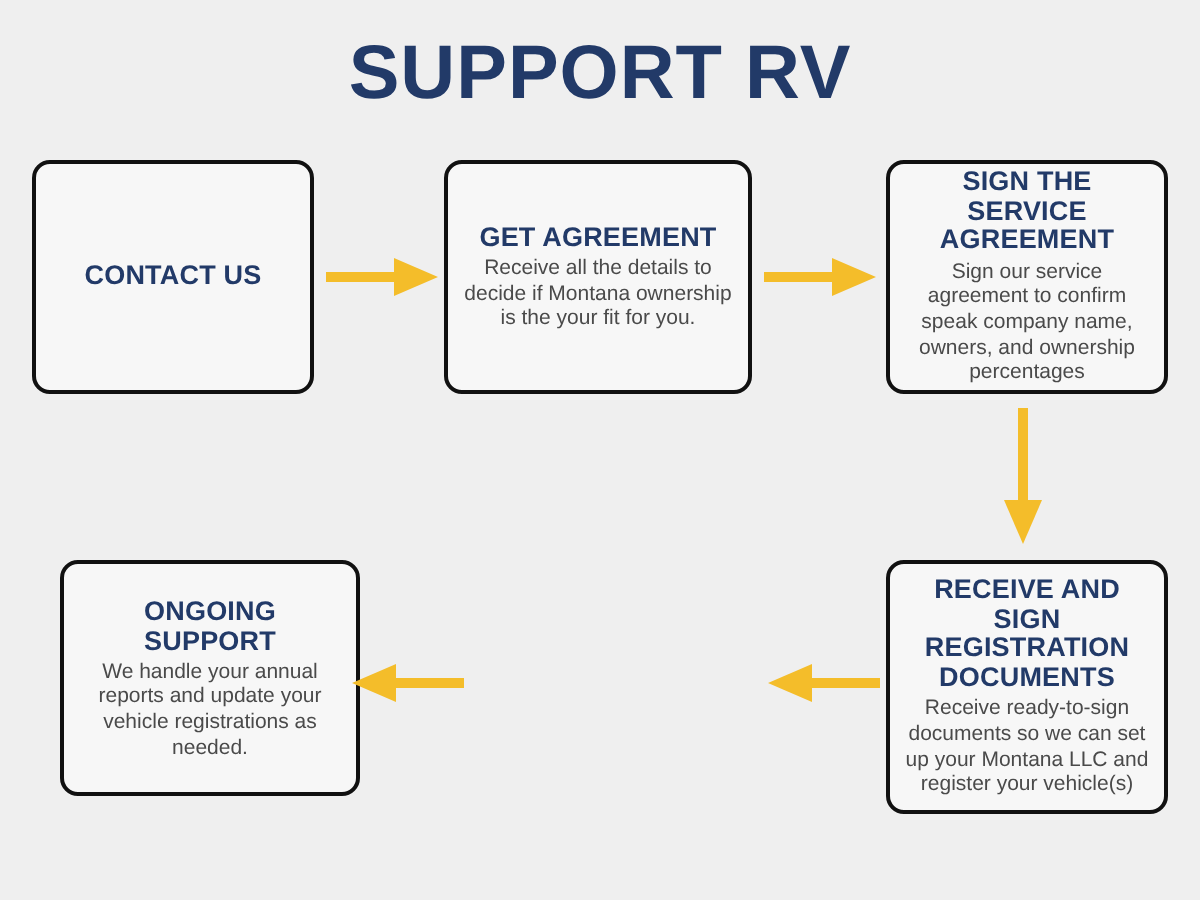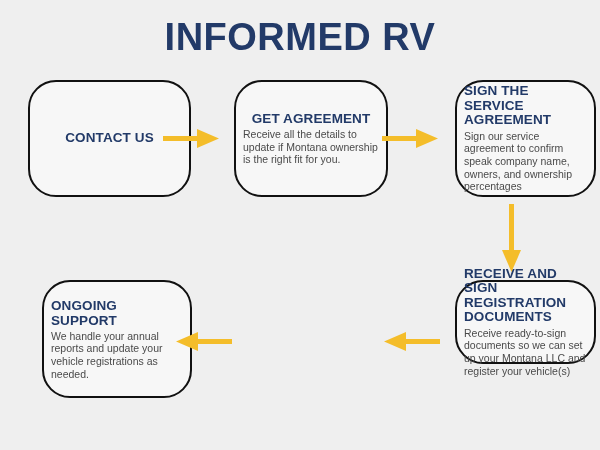--- a/index.html
+++ b/index.html
@@ -34,51 +34,51 @@
     line-height: 46px;
     white-space: nowrap;
   }
 
   
   .flow-box {
     position: absolute;
     box-sizing: border-box;
     background: #f7f7f7;
     border: 2.5px solid #111111;
-    border-radius: 28px;
+    border-radius: 9px;
     display: flex;
     flex-direction: column;
     align-items: center;
     justify-content: center;
     padding: 6px 7px;
-    margin-left: 12px;
+    text-align: center;
   }
   .box-title {
     color: #223a68;
     font-weight: bold;
     font-size: 13.5px;
     line-height: 15px;
     letter-spacing: 0.1px;
     margin-bottom: 2px;
   }
   .box-body {
     color: #4a4a4a;
     font-size: 10.5px;
     line-height: 12.6px;
   }
 
   
-  #box-contact-us   { left: 16px;  top: 80px;  width: 163px; height: 117px; }
+  #box-contact-us   { left: 16px;  top: 80px;  width: 141px; height: 117px; }
   #box-get-informed { left: 222px; top: 80px;  width: 154px; height: 117px; }
   #box-sign-agreement { left: 443px; top: 80px; width: 141px; height: 117px; }
 
   
   #box-ongoing-support { left: 30px;  top: 280px; width: 150px; height: 118px; }
   #box-we-handle-setup { left: 232px; top: 280px; width: 140px; height: 118px; }
-  #box-receive-sign    { left: 443px; top: 280px; width: 141px; height: 84px; }
+  #box-receive-sign    { left: 443px; top: 280px; width: 141px; height: 127px; }
 
   
   #box-sign-agreement .box-title,
   #box-receive-sign .box-title { line-height: 14.5px; }
 
   
   .arrow {
     position: absolute;
   }
   .arrow svg { display: block; }
@@ -87,29 +87,29 @@
   #arrow-2-3 { left: 382px; top: 127px; }
   #arrow-3-4 { left: 500px; top: 204px; }
   #arrow-4-5 { left: 378px; top: 330px; }
   #arrow-5-6 { left: 170px; top: 330px; }
 </style>
 </head>
 <body>
 
 <div id="canvas">
 
-  <div class="page-title">INFORMED RV</div>
+  <div class="page-title">SUPPORT RV</div>
 
   <div class="flow-box" id="box-contact-us">
     <div class="box-title">CONTACT US</div>
   </div>
 
   <div class="flow-box" id="box-get-informed">
     <div class="box-title">GET AGREEMENT</div>
-    <div class="box-body">Receive all the details to update if Montana ownership is the right fit for you.</div>
+    <div class="box-body">Receive all the details to decide if Montana ownership is the your fit for you.</div>
   </div>
 
   <div class="flow-box" id="box-sign-agreement">
     <div class="box-title">SIGN THE SERVICE AGREEMENT</div>
     <div class="box-body">Sign our service agreement to confirm speak company name, owners, and ownership percentages</div>
   </div>
 
   <div class="flow-box" id="box-receive-sign">
     <div class="box-title">RECEIVE AND SIGN REGISTRATION DOCUMENTS</div>
     <div class="box-body">Receive ready-to-sign documents so we can set up your Montana LLC and register your vehicle(s)</div>

